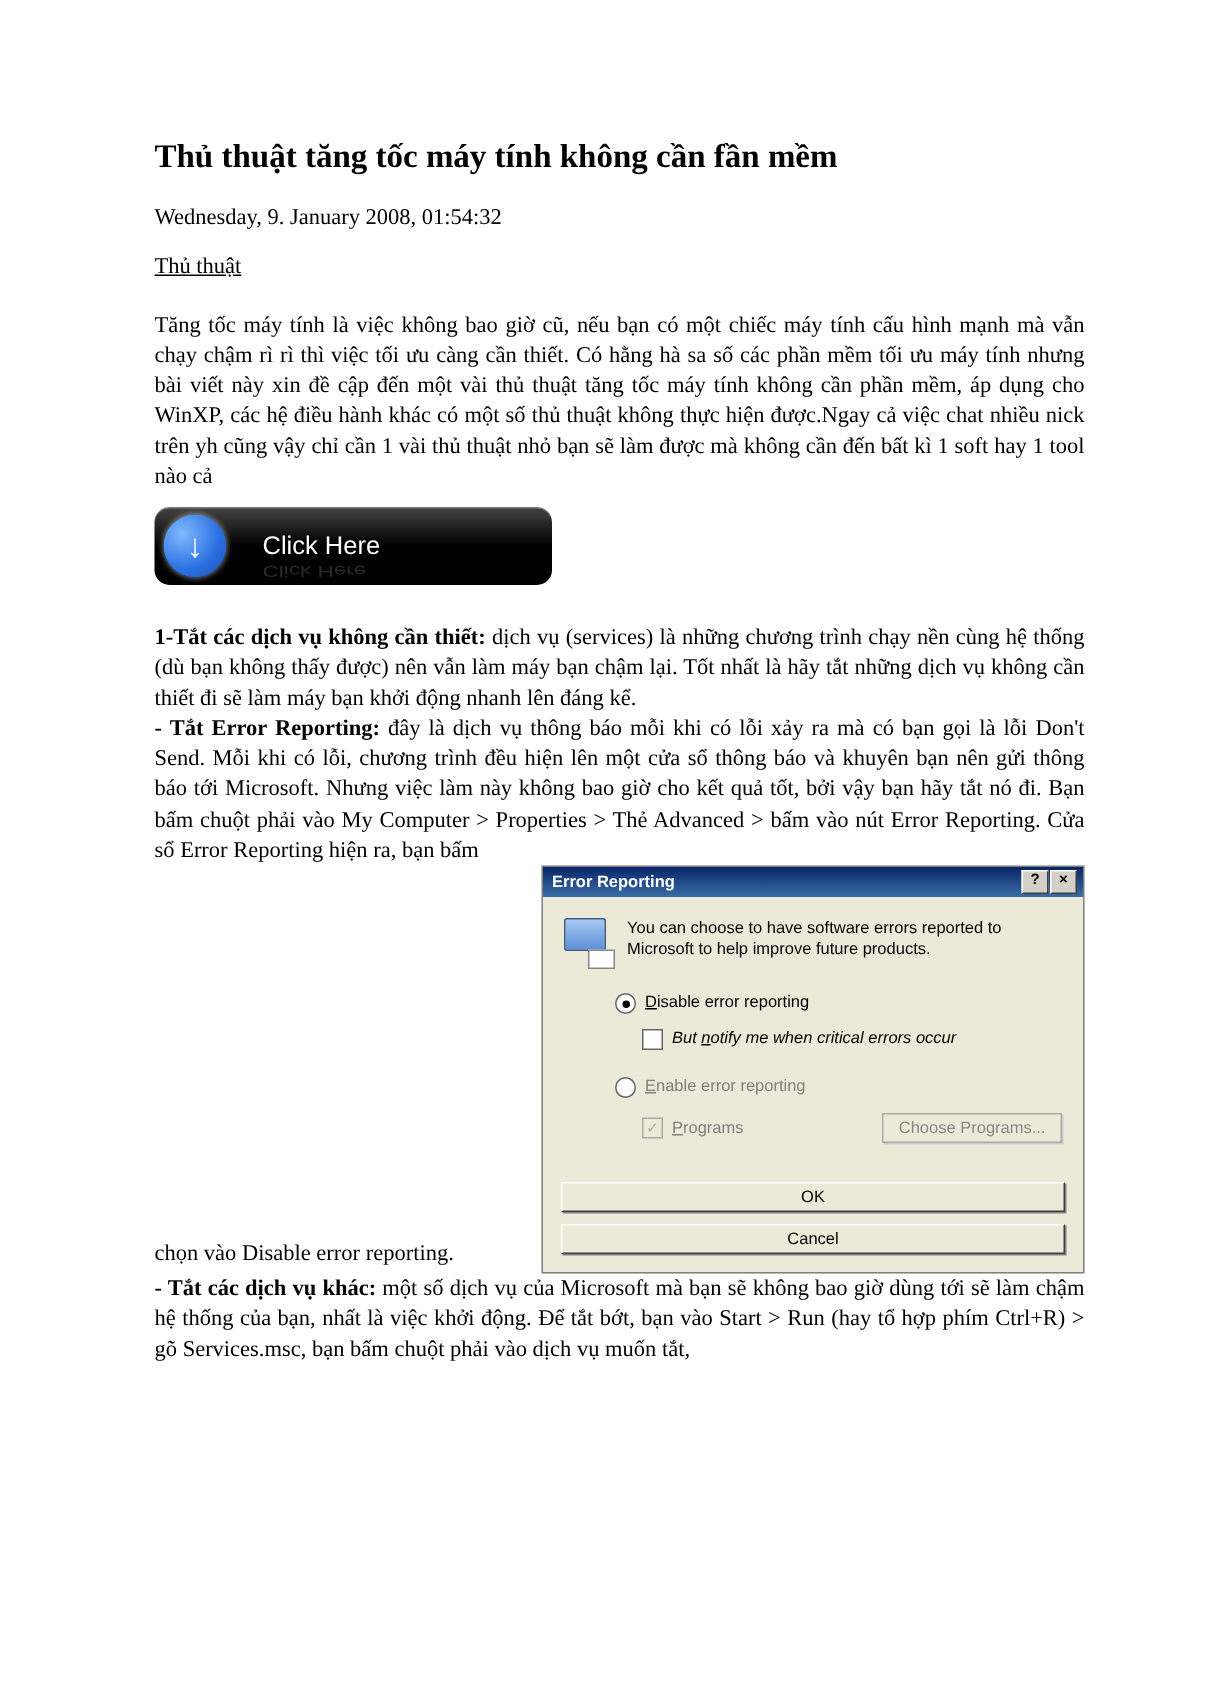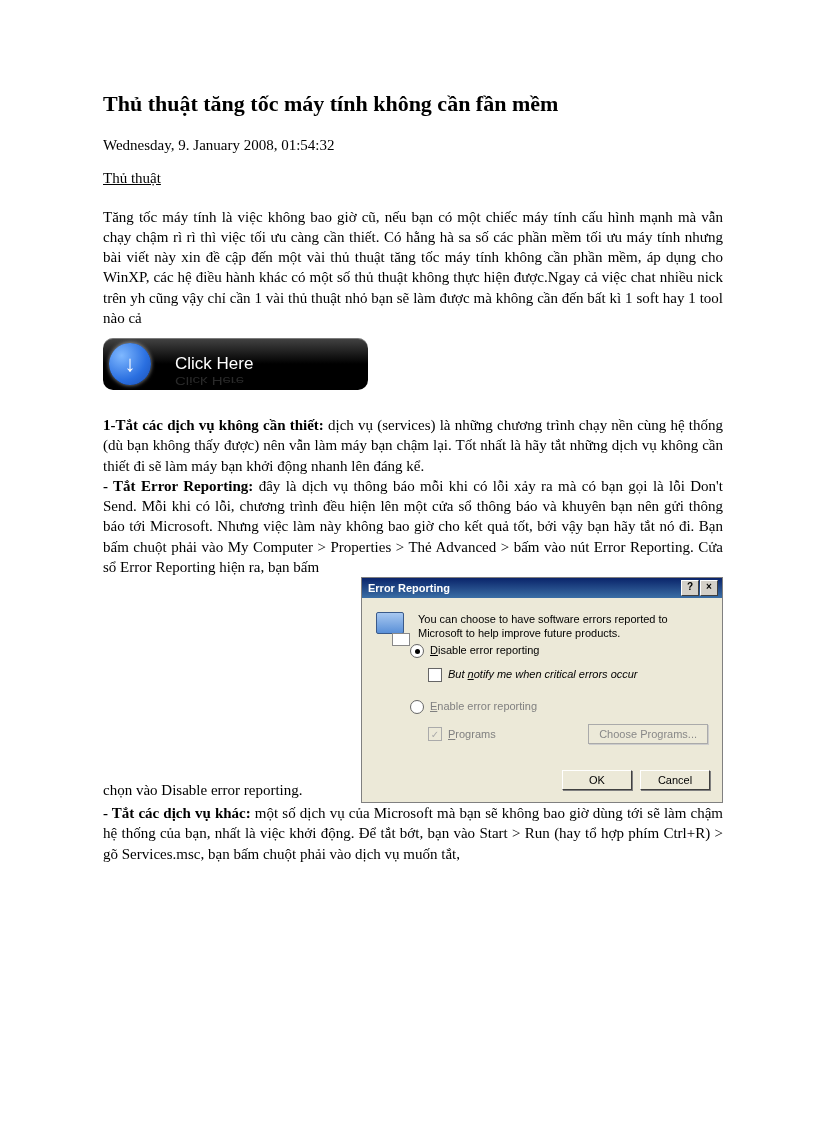--- a/index.html
+++ b/index.html
@@ -130,20 +130,21 @@
     text-align: center;
     color: #000;
     margin-left: 1px;
   }
   .dialog-content {
     padding: 14px 14px 10px 14px;
   }
   .dialog-top {
     display: flex;
     gap: 10px;
+    margin-bottom: 18px;
   }
   .dialog-icon {
     width: 32px;
     height: 32px;
     flex-shrink: 0;
     position: relative;
   }
   .dialog-icon .monitor {
     width: 26px;
     height: 20px;
@@ -257,20 +258,21 @@
   .dlg-btn.disabled {
     color: #888;
     border-color: #aaa;
     box-shadow: 1px 1px 0 #ccc;
   }
   .dialog-buttons {
     display: flex;
     gap: 8px;
     justify-content: flex-end;
     padding: 8px 12px 12px 12px;
+    flex-direction: column;
   }
   .under-d { text-decoration: underline; }
 </style>
 </head>
 <body>
 
 <div class="page">
   <div class="title">Thủ thuật tăng tốc máy tính không cần fần mềm</div>
   <div class="date">Wednesday, 9. January 2008, 01:54:32</div>
   <div class="category">Thủ thuật</div>

